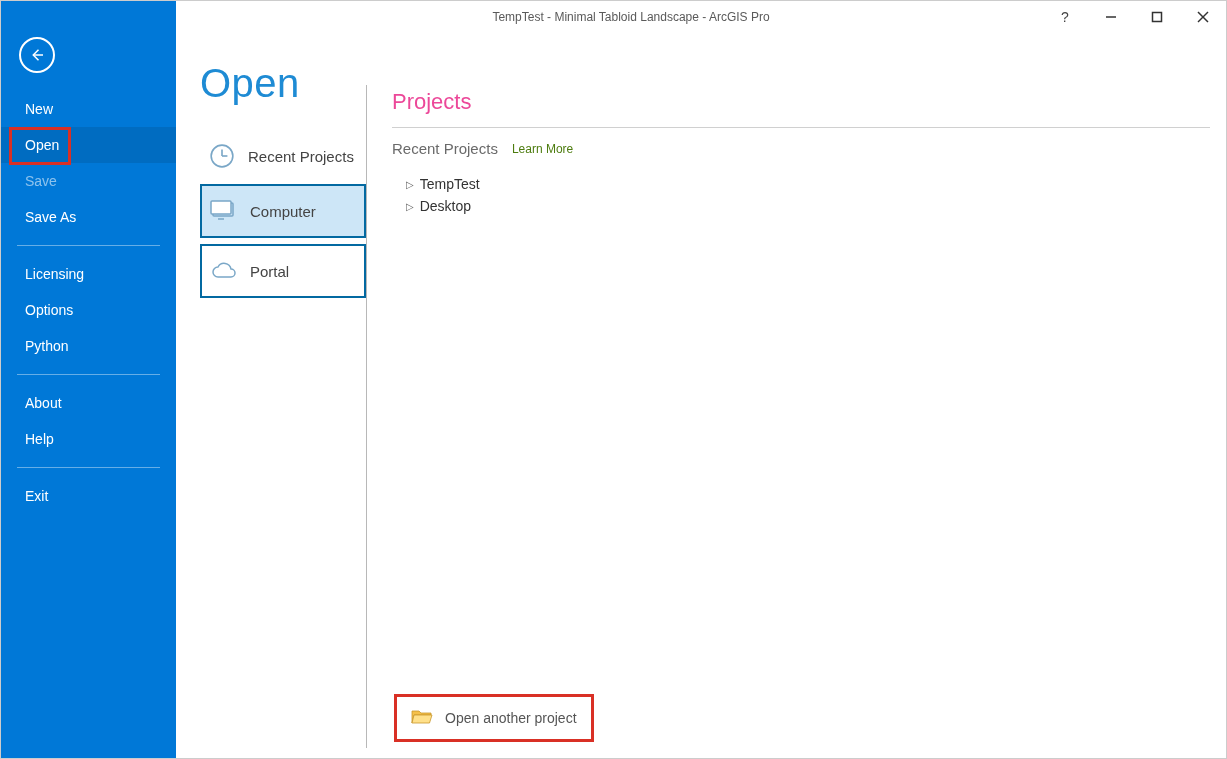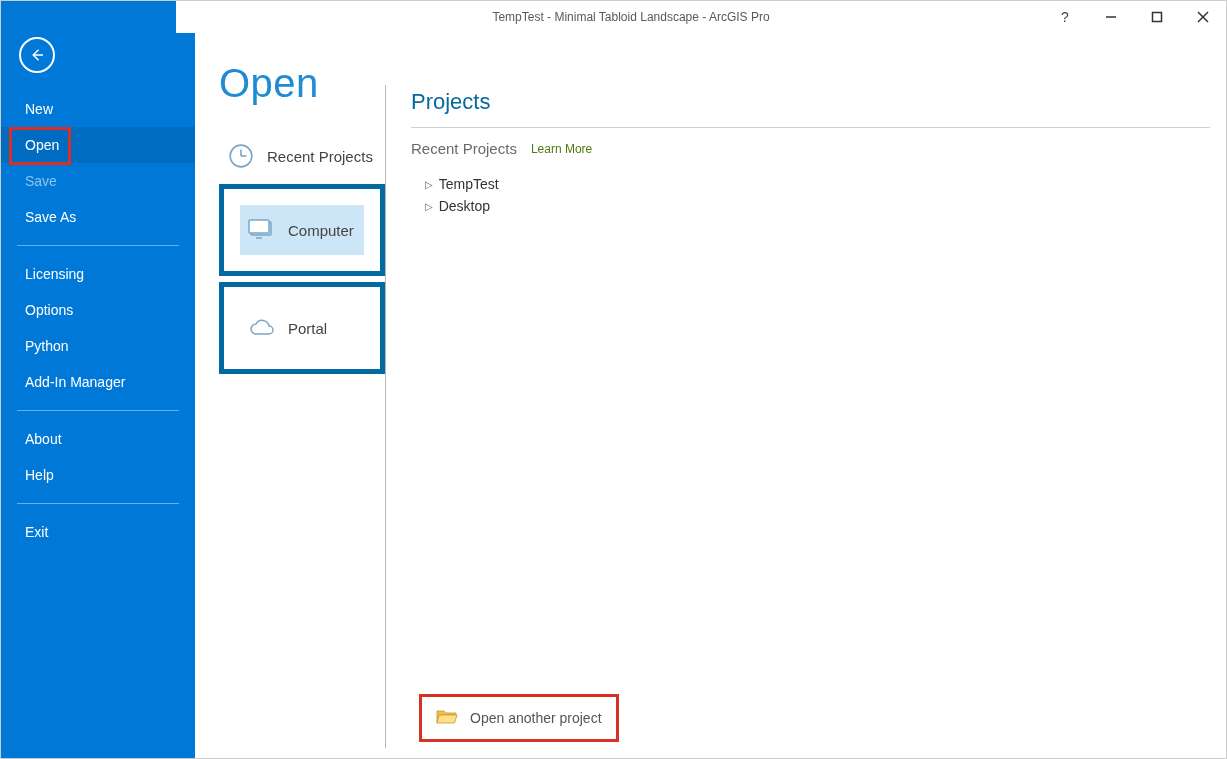--- a/index.html
+++ b/index.html
@@ -8,52 +8,52 @@
     
     .titlebar { height: 32px; display: flex; align-items: center; background: #fff; }
     .titlebar .spacer-left { width: 175px; height: 100%; background: #0078d7; }
     .titlebar .title { flex: 1; text-align: center; font-size: 12px; color: #5a5a5a; padding-left: 44px; }
     .titlebar .controls { display: flex; align-items: center; gap: 0; }
     .titlebar .controls .btn { width: 46px; height: 32px; display: flex; align-items: center; justify-content: center; color: #444; font-size: 14px; }
     .titlebar .controls .help { width: 46px; text-align:center; font-size:14px; color:#444; }
 
     
     .main { display: flex; height: calc(759px - 32px); }
-    .sidebar { width: 194px; background: #0078d7; color: #fff; display:flex; flex-direction:column; padding-top: 0; }
+    .sidebar { width: 175px; background: #0078d7; color: #fff; display:flex; flex-direction:column; padding-top: 0; }
     .back-btn { width:36px; height:36px; border:2px solid #fff; border-radius:50%; margin: 4px 0 18px 18px; display:flex; align-items:center; justify-content:center; }
     .back-btn svg { width:18px; height:18px; fill:none; stroke:#fff; stroke-width:2; }
 
     .side-item { padding: 10px 24px; font-size: 14px; color:#fff; }
     .side-item.selected { background: #006cc1; }
     .side-item.disabled { color: rgba(255,255,255,0.55); }
     .side-sep { height:1px; background: rgba(255,255,255,0.4); margin: 10px 16px; }
 
     
     .midcol { width: 190px; background:#fff; padding: 28px 0 0 24px; border-right: none; }
     .page-title { font-size: 40px; font-weight: 300; color: #1e8bd4; margin-bottom: 22px; letter-spacing: 0.5px; }
     .src-list { display:flex; flex-direction:column; }
     .src-item { display:flex; align-items:center; gap:12px; padding: 14px 8px 14px 8px; font-size:15px; color:#444; }
     .src-item.selected { background:#cde6f7; }
     .src-icon { width:28px; height:28px; display:flex; align-items:center; justify-content:center; }
-    .src-hl { border:5px solid #0369a1; padding:16px; }
+    .src-hl { border:2px solid #0369a1; padding:0; }
     .src-hl .src-item { padding: 11px 8px; }
 
     
     .detail { flex:1; padding: 56px 16px 0 26px; position:relative; }
     .detail-divider { position:absolute; left:0; top: 52px; bottom: 12px; width:1px; background:#b8b8b8; }
-    .detail h2 { font-size: 22px; font-weight: 400; color:#0369a1; margin-bottom: 12px; }
+    .detail h2 { font-size: 22px; font-weight: 400; color:#ec4899; margin-bottom: 12px; }
     .hr { height:1px; background:#d0d0d0; margin-bottom:12px; }
     .subhead-row { display:flex; align-items:center; gap:14px; margin-bottom:16px; }
     .subhead { font-size:15px; color:#6a6a6a; }
     .learn { font-size:12px; color:#4d7c0f; }
     .tree { margin-left: 14px; }
     .tree-item { display:flex; align-items:center; gap:6px; font-size:14px; color:#333; padding:3px 0; }
     .tri { font-size:10px; color:#666; }
 
-    .open-another-wrap { position:absolute; left:34px; bottom:18px;border-radius:17px; }
+    .open-another-wrap { position:absolute; left:28px; bottom:18px;border-radius:17px; }
     .open-another { display:flex; align-items:center; gap:12px; padding:10px 14px; border:3px solid #d93025; }
     .open-another .lbl { font-size:14px; color:#555; }
 
     
     .open-wrap { position:relative; }
     .open-red-box { position:absolute; left:8px; top:0; right:auto; width:62px; height:38px; border:3px solid #d93025; pointer-events:none; }
   </style>
 </head>
 <body>
 
@@ -94,21 +94,20 @@
     <div class="open-wrap">
       <div class="side-item selected">Open</div>
       <div class="open-red-box"></div>
     </div>
     <div class="side-item disabled">Save</div>
     <div class="side-item">Save As</div>
     <div class="side-sep"></div>
     <div class="side-item">Licensing</div>
     <div class="side-item">Options</div>
     <div class="side-item">Python</div>
-    <div class="side-item">Add-In Manager</div>
     <div class="side-sep"></div>
     <div class="side-item">About</div>
     <div class="side-item">Help</div>
     <div class="side-sep"></div>
     <div class="side-item">Exit</div>
   </div>
 
   <div class="midcol">
     <div class="page-title">Open</div>
     <div class="src-list">

